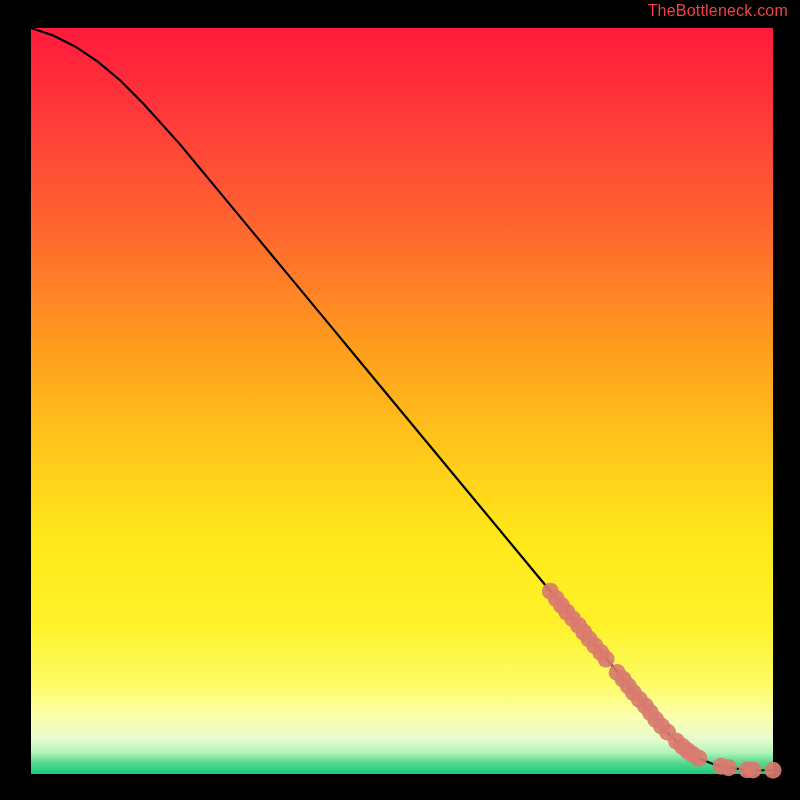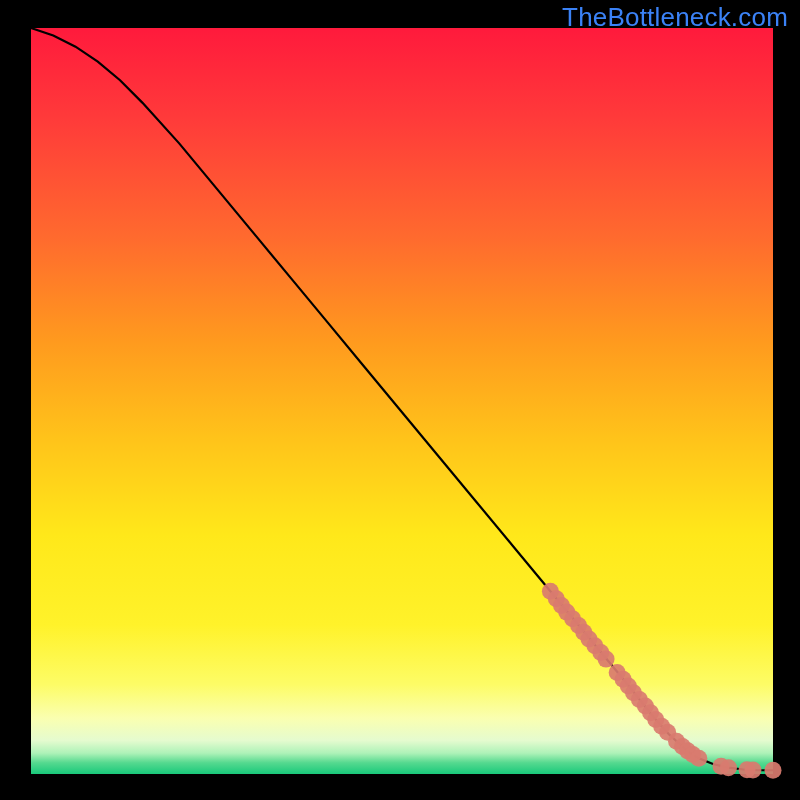--- a/index.html
+++ b/index.html
@@ -14,22 +14,22 @@
   .frame {
     position: relative;
     width: 800px;
     height: 800px;
     background: #000000;
   }
   .attribution {
     position: absolute;
     top: 2px;
     right: 12px;
-    color: #3b82f6;
-    font-size: 26px;
+    color: #ef4444;
+    font-size: 16px;
     font-weight: 400;
     letter-spacing: 0.2px;
     user-select: none;
     text-align: center;
   }
   svg {
     display: block;
   }
 </style>
 </head>

